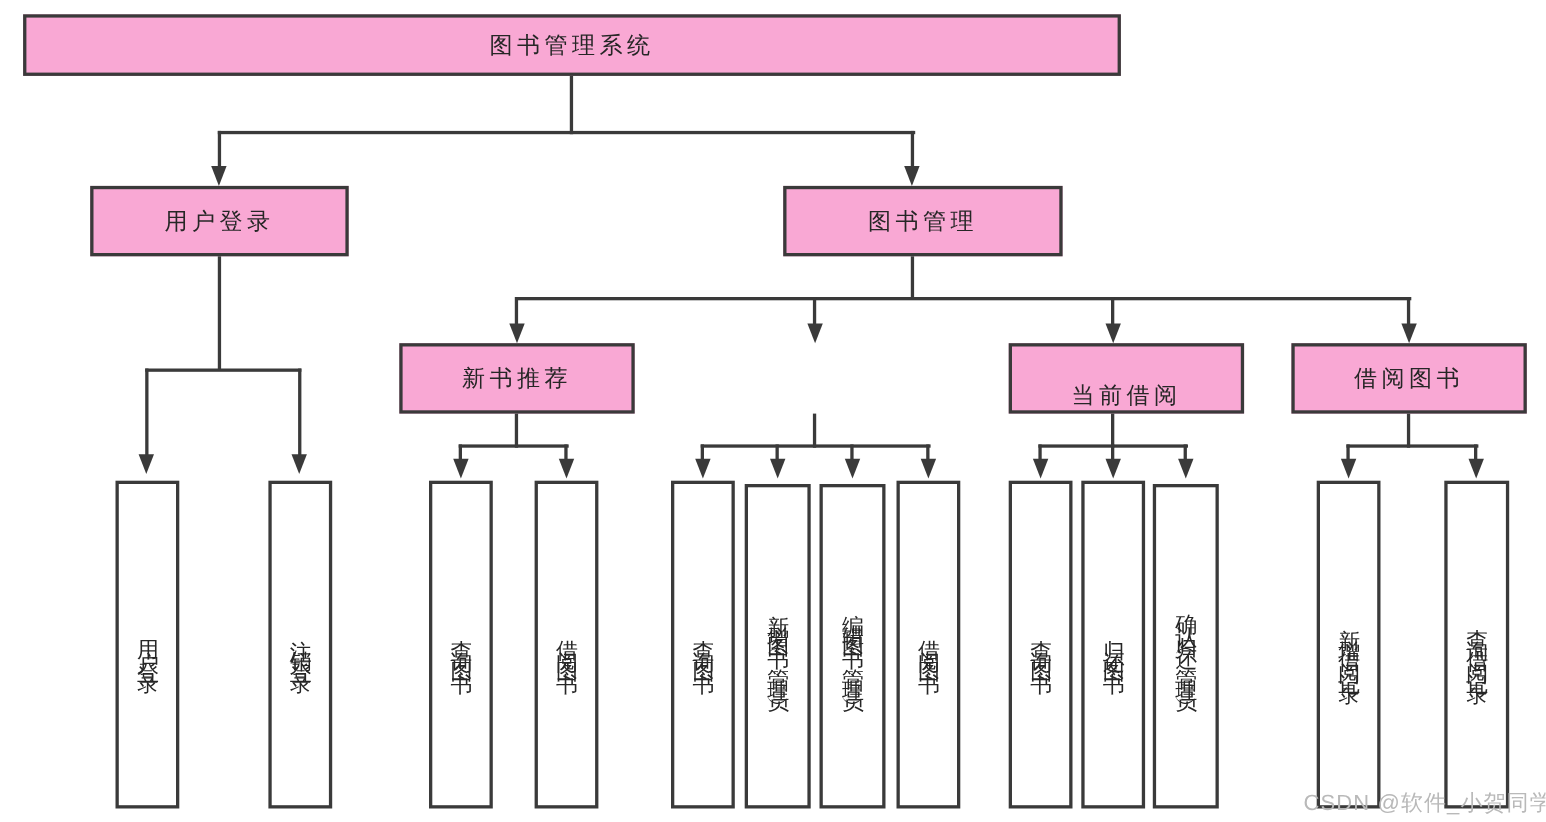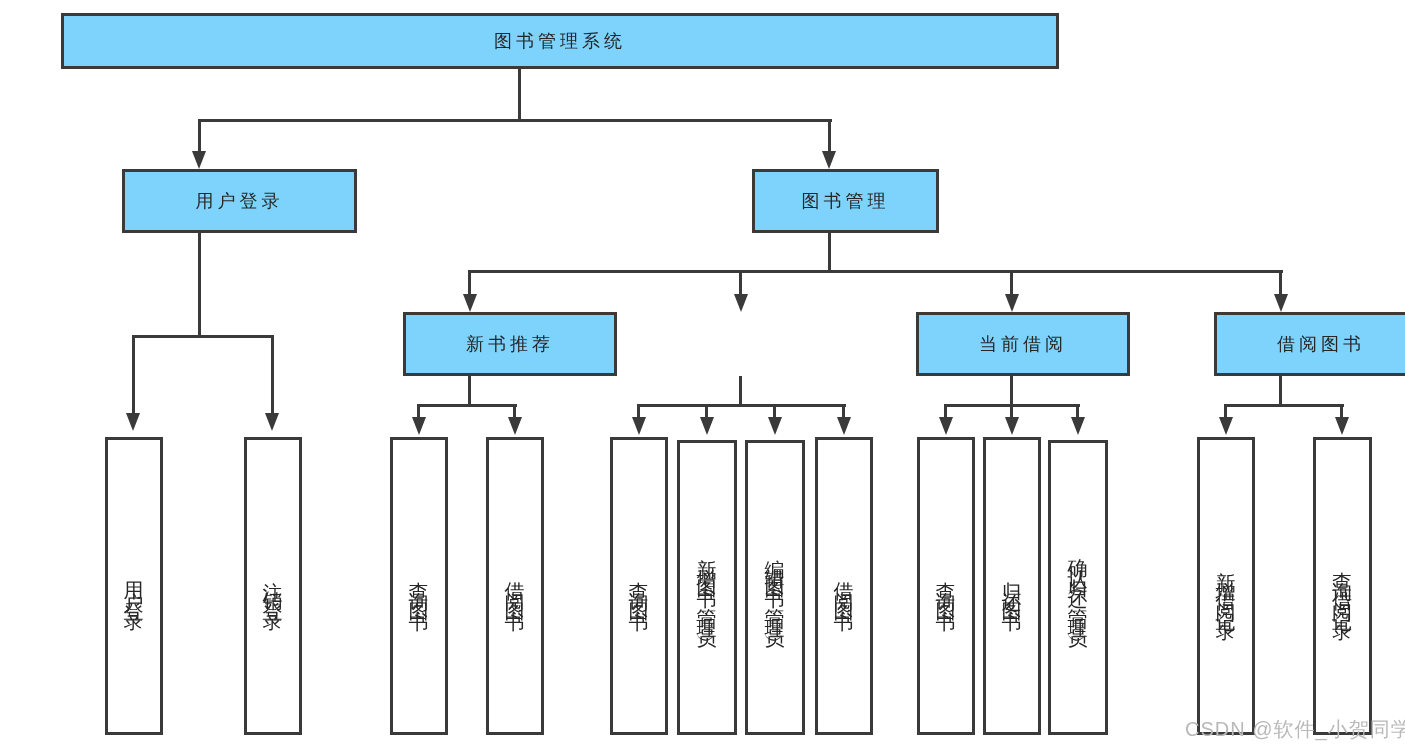--- a/index.html
+++ b/index.html
@@ -18,29 +18,28 @@
     position: relative;
     width: 1405px;
     height: 747px;
     background: var(--background);
     overflow: hidden;
   }
   
   .box {
     position: absolute;
     border: 3px solid var(--line);
-    background: #7dd3fc;
+    background: #f9a8d4;
     display: flex;
     align-items: center;
     justify-content: center;
-    font-size: 18px;
+    font-size: 21px;
     letter-spacing: 4px;
     color: var(--text);
     white-space: nowrap;
-    margin-left: 40px;
   }
   
   .vbox {
     position: absolute;
     border: 3px solid var(--line);
     background: #fff;
     display: flex;
     align-items: center;
     justify-content: center;
   }
@@ -84,21 +83,21 @@
   <div class="v" style="left:518px; top:69px; height:53px;"></div>
   <div class="h" style="left:198px; top:119px; width:634px;"></div>
   <div class="v" style="left:198px; top:119px; height:35px;"></div>
   <div class="ah" style="left:192px; top:151px;"></div>
   <div class="v" style="left:828px; top:119px; height:35px;"></div>
   <div class="ah" style="left:822px; top:151px;"></div>
 
   <div class="box" style="left:82px; top:169px; width:235px; height:64px;">
     <span>用户登录</span>
   </div>
-  <div class="box" style="left:712px; top:169px; width:187px; height:64px;">
+  <div class="box" style="left:712px; top:169px; width:254px; height:64px;">
     <span>图书管理</span>
   </div>
 
   <div class="v" style="left:198px; top:233px; height:104px;"></div>
   <div class="h" style="left:132px; top:335px; width:142px;"></div>
   <div class="v" style="left:132px; top:335px; height:80px;"></div>
   <div class="ah" style="left:126px; top:413px;"></div>
   <div class="v" style="left:271px; top:335px; height:80px;"></div>
   <div class="ah" style="left:265px; top:413px;"></div>
 
@@ -116,21 +115,21 @@
   <div class="v" style="left:739px; top:270px; height:27px;"></div>
   <div class="ah" style="left:734px; top:294px;"></div>
   <div class="v" style="left:1010px; top:270px; height:27px;"></div>
   <div class="ah" style="left:1005px; top:294px;"></div>
   <div class="v" style="left:1279px; top:270px; height:27px;"></div>
   <div class="ah" style="left:1274px; top:294px;"></div>
 
   <div class="box" style="left:363px; top:312px; width:214px; height:64px;align-items:center;">
     <span>新书推荐</span>
   </div>
-  <div class="box" style="left:876px; top:312px; width:214px; height:64px;">
+  <div class="box" style="left:917px; top:312px; width:214px; height:64px;align-items:flex-end;">
     <span>当前借阅</span>
   </div>
   <div class="box" style="left:1174px; top:312px; width:214px; height:64px;">
     <span>借阅图书</span>
   </div>
 
   <div class="v" style="left:468px; top:376px; height:31px;"></div>
   <div class="h" style="left:417px; top:404px; width:100px;"></div>
   <div class="v" style="left:417px; top:404px; height:15px;"></div>
   <div class="ah" style="left:412px; top:417px;"></div>

